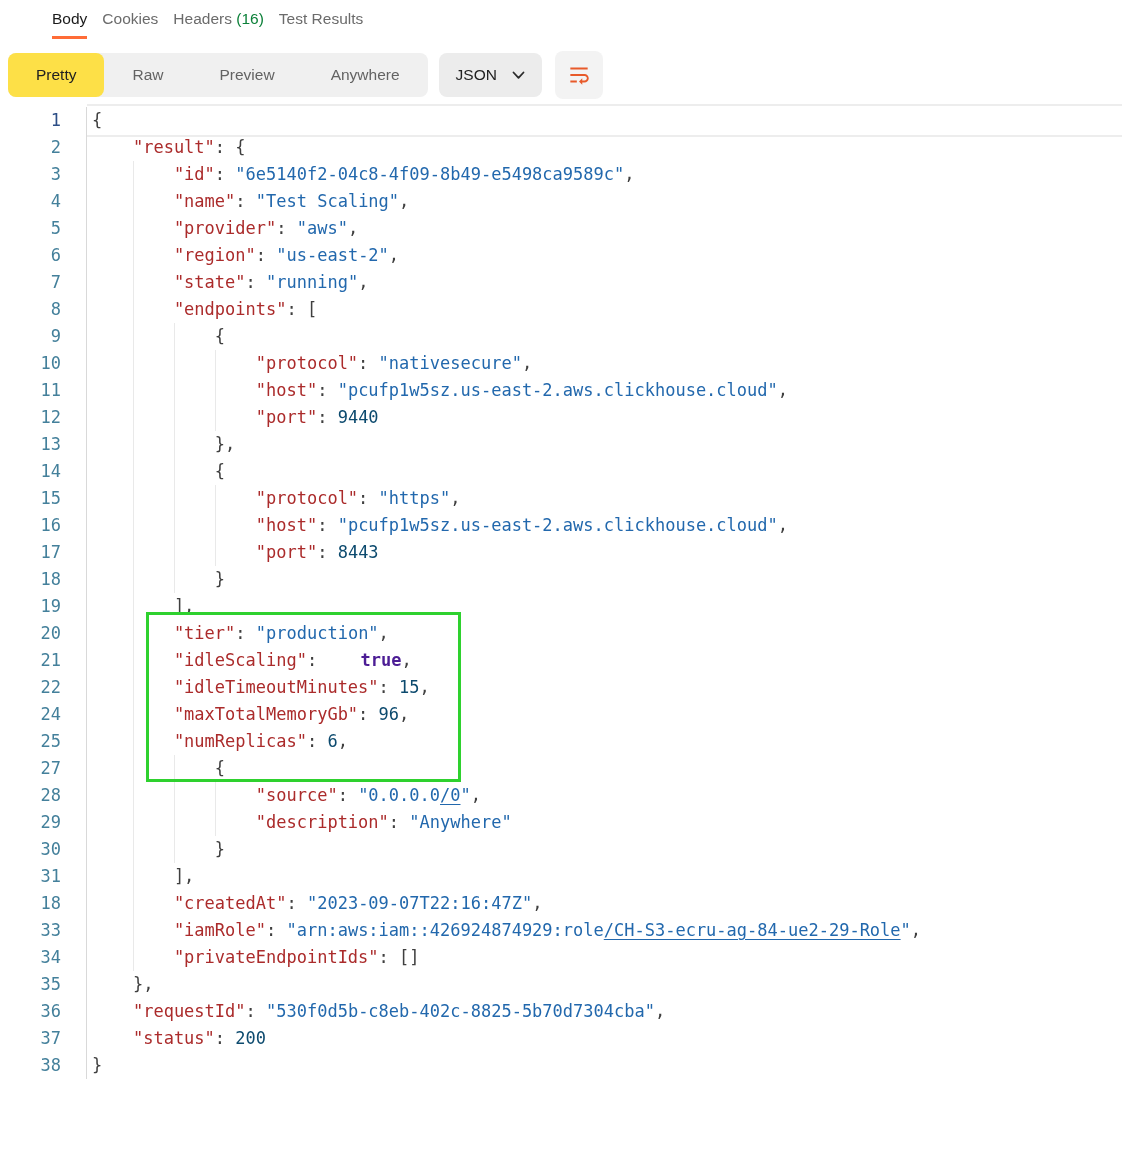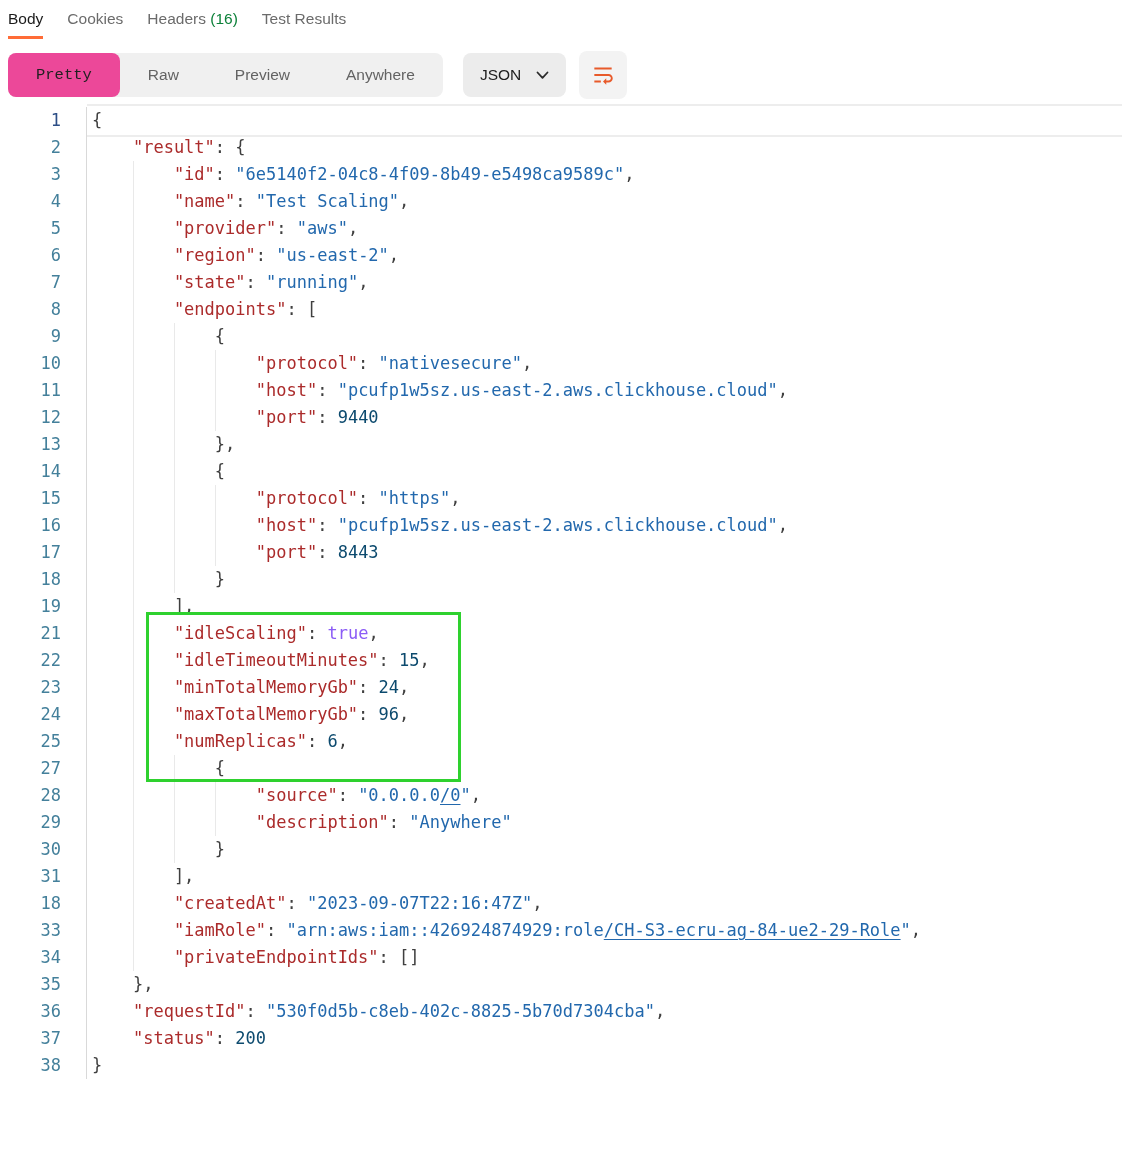--- a/index.html
+++ b/index.html
@@ -1,45 +1,45 @@
 <!DOCTYPE html>
 <html><head>
 <meta charset="utf-8">
 <style>
   html,body{margin:0;padding:0;background:#fff;}
   body{width:1122px;height:1166px;overflow:hidden;font-family:"Liberation Sans",sans-serif;-webkit-font-smoothing:antialiased;}
 
   
-  .tabs{display:flex;gap:24px;padding:8px 0 0 8px;align-items:flex-end;}
+  .tabs{display:flex;gap:15px;padding:8px 0 0 8px;align-items:flex-end;margin-left:44px;}
   .tab{font-size:15.5px;color:#6b6b6b;padding:2px 0 8px 0;border-bottom:3px solid transparent;cursor:pointer;white-space:nowrap;}
   .tab.active{color:#1a1a1a;border-bottom-color:#ff6c37;}
   .tab .tab-count{color:#0c8039;}
 
   
   .toolbar{display:flex;align-items:center;margin:14px 0 0 8px;height:44px;}
   .seg{display:flex;background:#f0f0f0;border-radius:8px;height:44px;align-items:stretch;}
   .seg-btn{padding:0 28px;display:flex;align-items:center;font-size:15.5px;color:#636363;border-radius:8px;cursor:pointer;white-space:nowrap;}
-  .seg-btn.active{background:#ec4899;color:#212121;font-family:Liberation Mono, monospace;}
-  .json-btn{margin-left:20px;background:#ececec;border-radius:8px;height:44px;padding:0 17px;display:flex;align-items:center;gap:15px;font-size:15.5px;color:#212121;cursor:pointer;}
+  .seg-btn.active{background:#fde047;color:#212121;}
+  .json-btn{margin-left:11px;background:#ececec;border-radius:8px;height:44px;padding:0 17px;display:flex;align-items:center;gap:15px;font-size:15.5px;color:#212121;cursor:pointer;}
   .wrap-btn{margin-left:13px;width:48px;height:48px;background:#f3f3f3;border-radius:8px;display:flex;align-items:center;justify-content:center;cursor:pointer;}
 
   
   .editor{position:relative;margin-top:10px;font-family:"DejaVu Sans Mono","Liberation Mono",monospace;font-size:17px;line-height:27px;}
   .active-line-bar{position:absolute;left:87px;right:0;top:-3px;height:33px;border-top:2px solid #ededed;border-bottom:2px solid #ededed;box-sizing:border-box;pointer-events:none;}
   .line{display:flex;height:27px;position:relative;}
   .gutter{width:87px;flex:none;text-align:right;padding-right:25px;box-sizing:border-box;border-right:1px solid #d9d9d9;color:#44809b;}
   .line.active .gutter{color:#2c4e86;}
   .code{white-space:pre;padding-left:5px;color:#3f3f3f;}
   .ind{display:inline-block;width:4ch;height:27px;vertical-align:top;box-sizing:border-box;}
   .ind + .ind{border-left:1px solid #e9e9e9;}
   .tk-k{color:#ab2b2b;}
   .tk-s{color:#2268ad;}
   .tk-u{color:#2268ad;text-decoration:underline;text-underline-offset:3px;}
   .tk-n{color:#0c4a6e;}
-  .tk-b{color:#8b5cf6;font-weight:normal;}
+  .tk-b{color:#4c1d95;font-weight:bold;margin-left:33px;}
   .tk-p{color:#3f3f3f;}
   .highlight-box{position:absolute;left:146px;width:315px;border:3px solid #2ed12e;box-sizing:border-box;pointer-events:none;z-index:5;}
 </style>
 </head>
 <body>
 
 <div class="tabs">
   <div class="tab active">
     <span>Body</span>
   </div>
@@ -152,30 +152,30 @@
       </div>
       <div class="line">
         <div class="gutter">18</div>
         <div class="code"><span class="ind"></span><span class="ind"></span><span class="ind"></span><span class="tk-p">}</span></div>
       </div>
       <div class="line">
         <div class="gutter">19</div>
         <div class="code"><span class="ind"></span><span class="ind"></span><span class="tk-p">],</span></div>
       </div>
       <div class="line">
+        <div class="gutter">20</div>
+        <div class="code"><span class="ind"></span><span class="ind"></span><span class="tk-k">"tier"</span><span class="tk-p">: </span><span class="tk-s">"production"</span><span class="tk-p">,</span></div>
+      </div>
+      <div class="line">
         <div class="gutter">21</div>
         <div class="code"><span class="ind"></span><span class="ind"></span><span class="tk-k">"idleScaling"</span><span class="tk-p">: </span><span class="tk-b">true</span><span class="tk-p">,</span></div>
       </div>
       <div class="line">
         <div class="gutter">22</div>
         <div class="code"><span class="ind"></span><span class="ind"></span><span class="tk-k">"idleTimeoutMinutes"</span><span class="tk-p">: </span><span class="tk-n">15</span><span class="tk-p">,</span></div>
-      </div>
-      <div class="line">
-        <div class="gutter">23</div>
-        <div class="code"><span class="ind"></span><span class="ind"></span><span class="tk-k">"minTotalMemoryGb"</span><span class="tk-p">: </span><span class="tk-n">24</span><span class="tk-p">,</span></div>
       </div>
       <div class="line">
         <div class="gutter">24</div>
         <div class="code"><span class="ind"></span><span class="ind"></span><span class="tk-k">"maxTotalMemoryGb"</span><span class="tk-p">: </span><span class="tk-n">96</span><span class="tk-p">,</span></div>
       </div>
       <div class="line">
         <div class="gutter">25</div>
         <div class="code"><span class="ind"></span><span class="ind"></span><span class="tk-k">"numReplicas"</span><span class="tk-p">: </span><span class="tk-n">6</span><span class="tk-p">,</span></div>
       </div>
       <div class="line">

